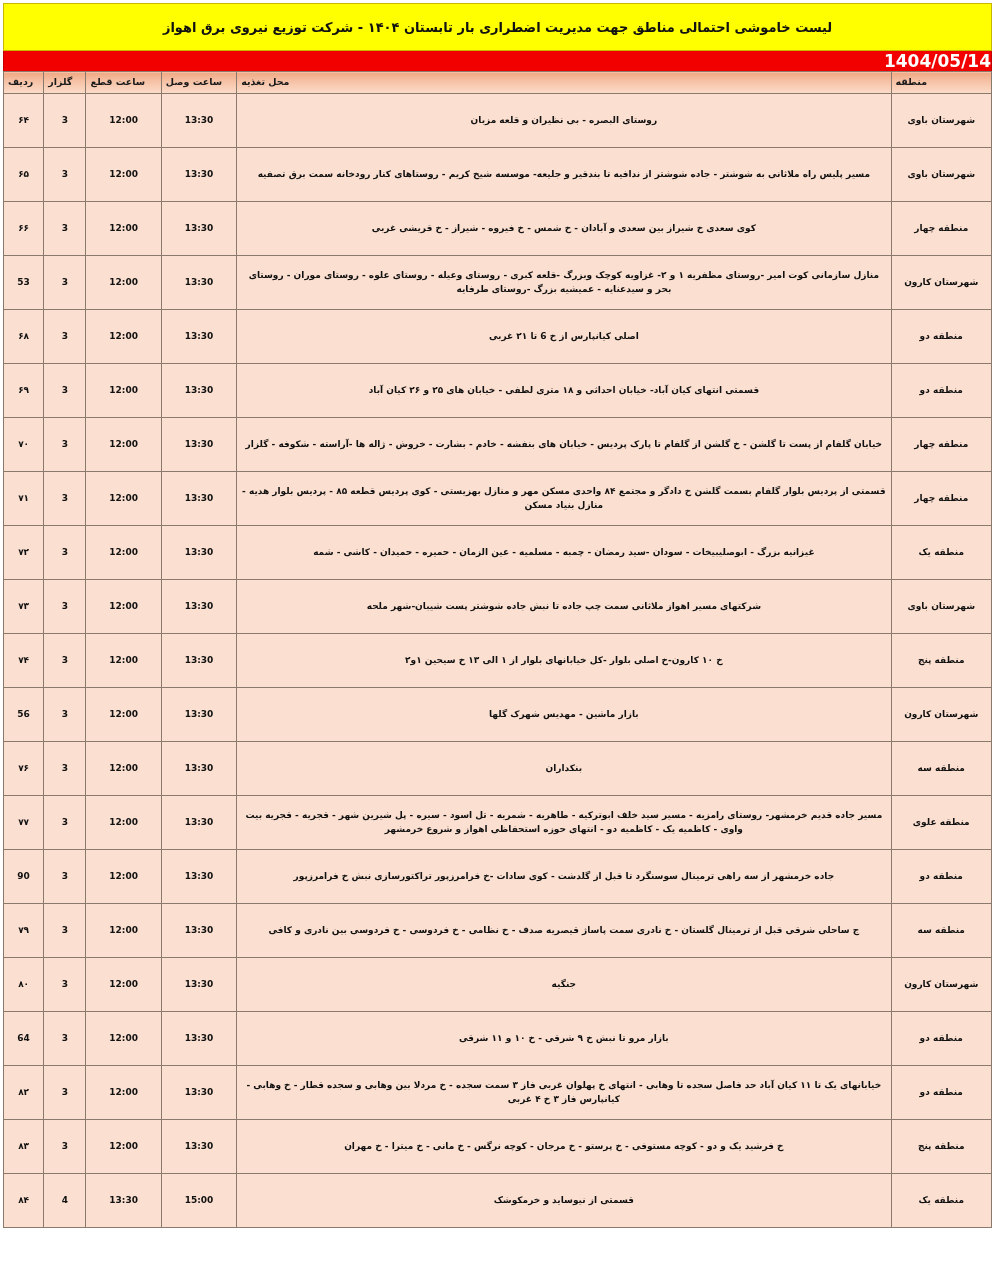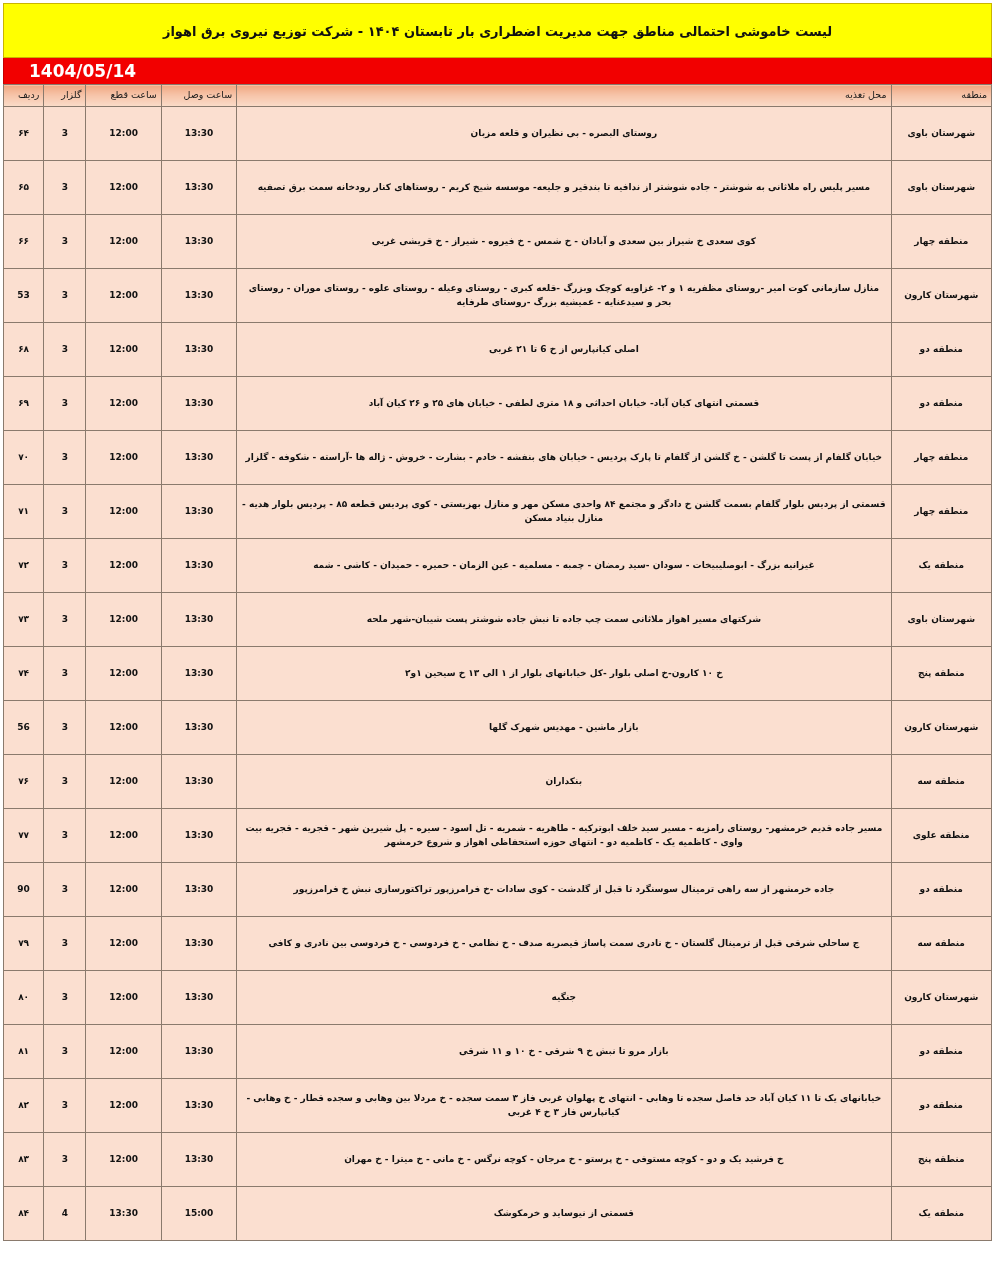--- a/index.html
+++ b/index.html
@@ -15,44 +15,44 @@
     direction: rtl;
   }
   .sheet {
     width: 995px;
     background: #ffffff;
     position: relative;
   }
 
   
   .title-banner {
-    height: 55px;
+    height: 48px;
     background: #ffff00;
     border: 1px solid #c9b400;
     display: flex;
     align-items: center;
     justify-content: center;
     margin: 3px 3px 0 3px;
   }
   .title-banner .title-text {
     font-size: 13.5px;
     font-weight: bold;
     color: #111111;
     letter-spacing: 0;
     white-space: nowrap;
     transform: scaleX(0.96);
   }
 
   
   .date-banner {
-    height: 26px;
+    height: 20px;
     background: #f20000;
     display: flex;
     align-items: center;
-    justify-content: flex-end;
+    justify-content: flex-start;
     margin: 0 3px;
     border-left: 1px solid #c40000;
     border-right: 1px solid #c40000;
     padding-left: 25px;
   }
   .date-banner .date-text {
     font-size: 17px;
     font-weight: bold;
     color: #ffffff;
     direction: ltr;
@@ -70,23 +70,23 @@
   table.outage td {
     border: 1px solid #8a7a6d;
     padding: 2px 4px;
     vertical-align: middle;
   }
   
   table.outage thead th {
     height: 22px;
     background: linear-gradient(to bottom, #f0a882 0%, #f6c3a8 45%, #fbdcc9 100%);
     font-size: 9.5px;
-    font-weight: normal;
+    font-weight: bold;
     color: #1a1a1a;
-    text-align: right;
+    text-align: left;
     line-height: 1.1;
   }
   table.outage tbody td {
     background: #fbdfd0;
     font-size: 9px;
     color: #111111;
     text-align: center;
     line-height: 1.55;
     height: 54px;
   }
@@ -291,21 +291,21 @@
           <td class="col-time">12:00</td>
           <td class="col-block">3</td>
           <td class="col-radif">۸۰</td>
         </tr>
         <tr>
           <td class="col-mantagheh">منطقه دو</td>
           <td class="col-mahal">بازار مرو تا نبش خ ۹ شرقی - خ ۱۰ و ۱۱ شرقی</td>
           <td class="col-time">13:30</td>
           <td class="col-time">12:00</td>
           <td class="col-block">3</td>
-          <td class="col-radif">۸۱</td>
+          <td class="col-radif">64</td>
         </tr>
         <tr>
           <td class="col-mantagheh">منطقه دو</td>
           <td class="col-mahal">خیابانهای یک تا ۱۱ کیان آباد حد فاصل سجده تا وهابی - انتهای خ پهلوان غربی فاز ۳ سمت سجده - خ مردلا بین وهابی و سجده قطار - خ وهابی - کیانپارس فاز ۳ خ ۴ غربی</td>
           <td class="col-time">13:30</td>
           <td class="col-time">12:00</td>
           <td class="col-block">3</td>
           <td class="col-radif">۸۲</td>
         </tr>
         <tr>

